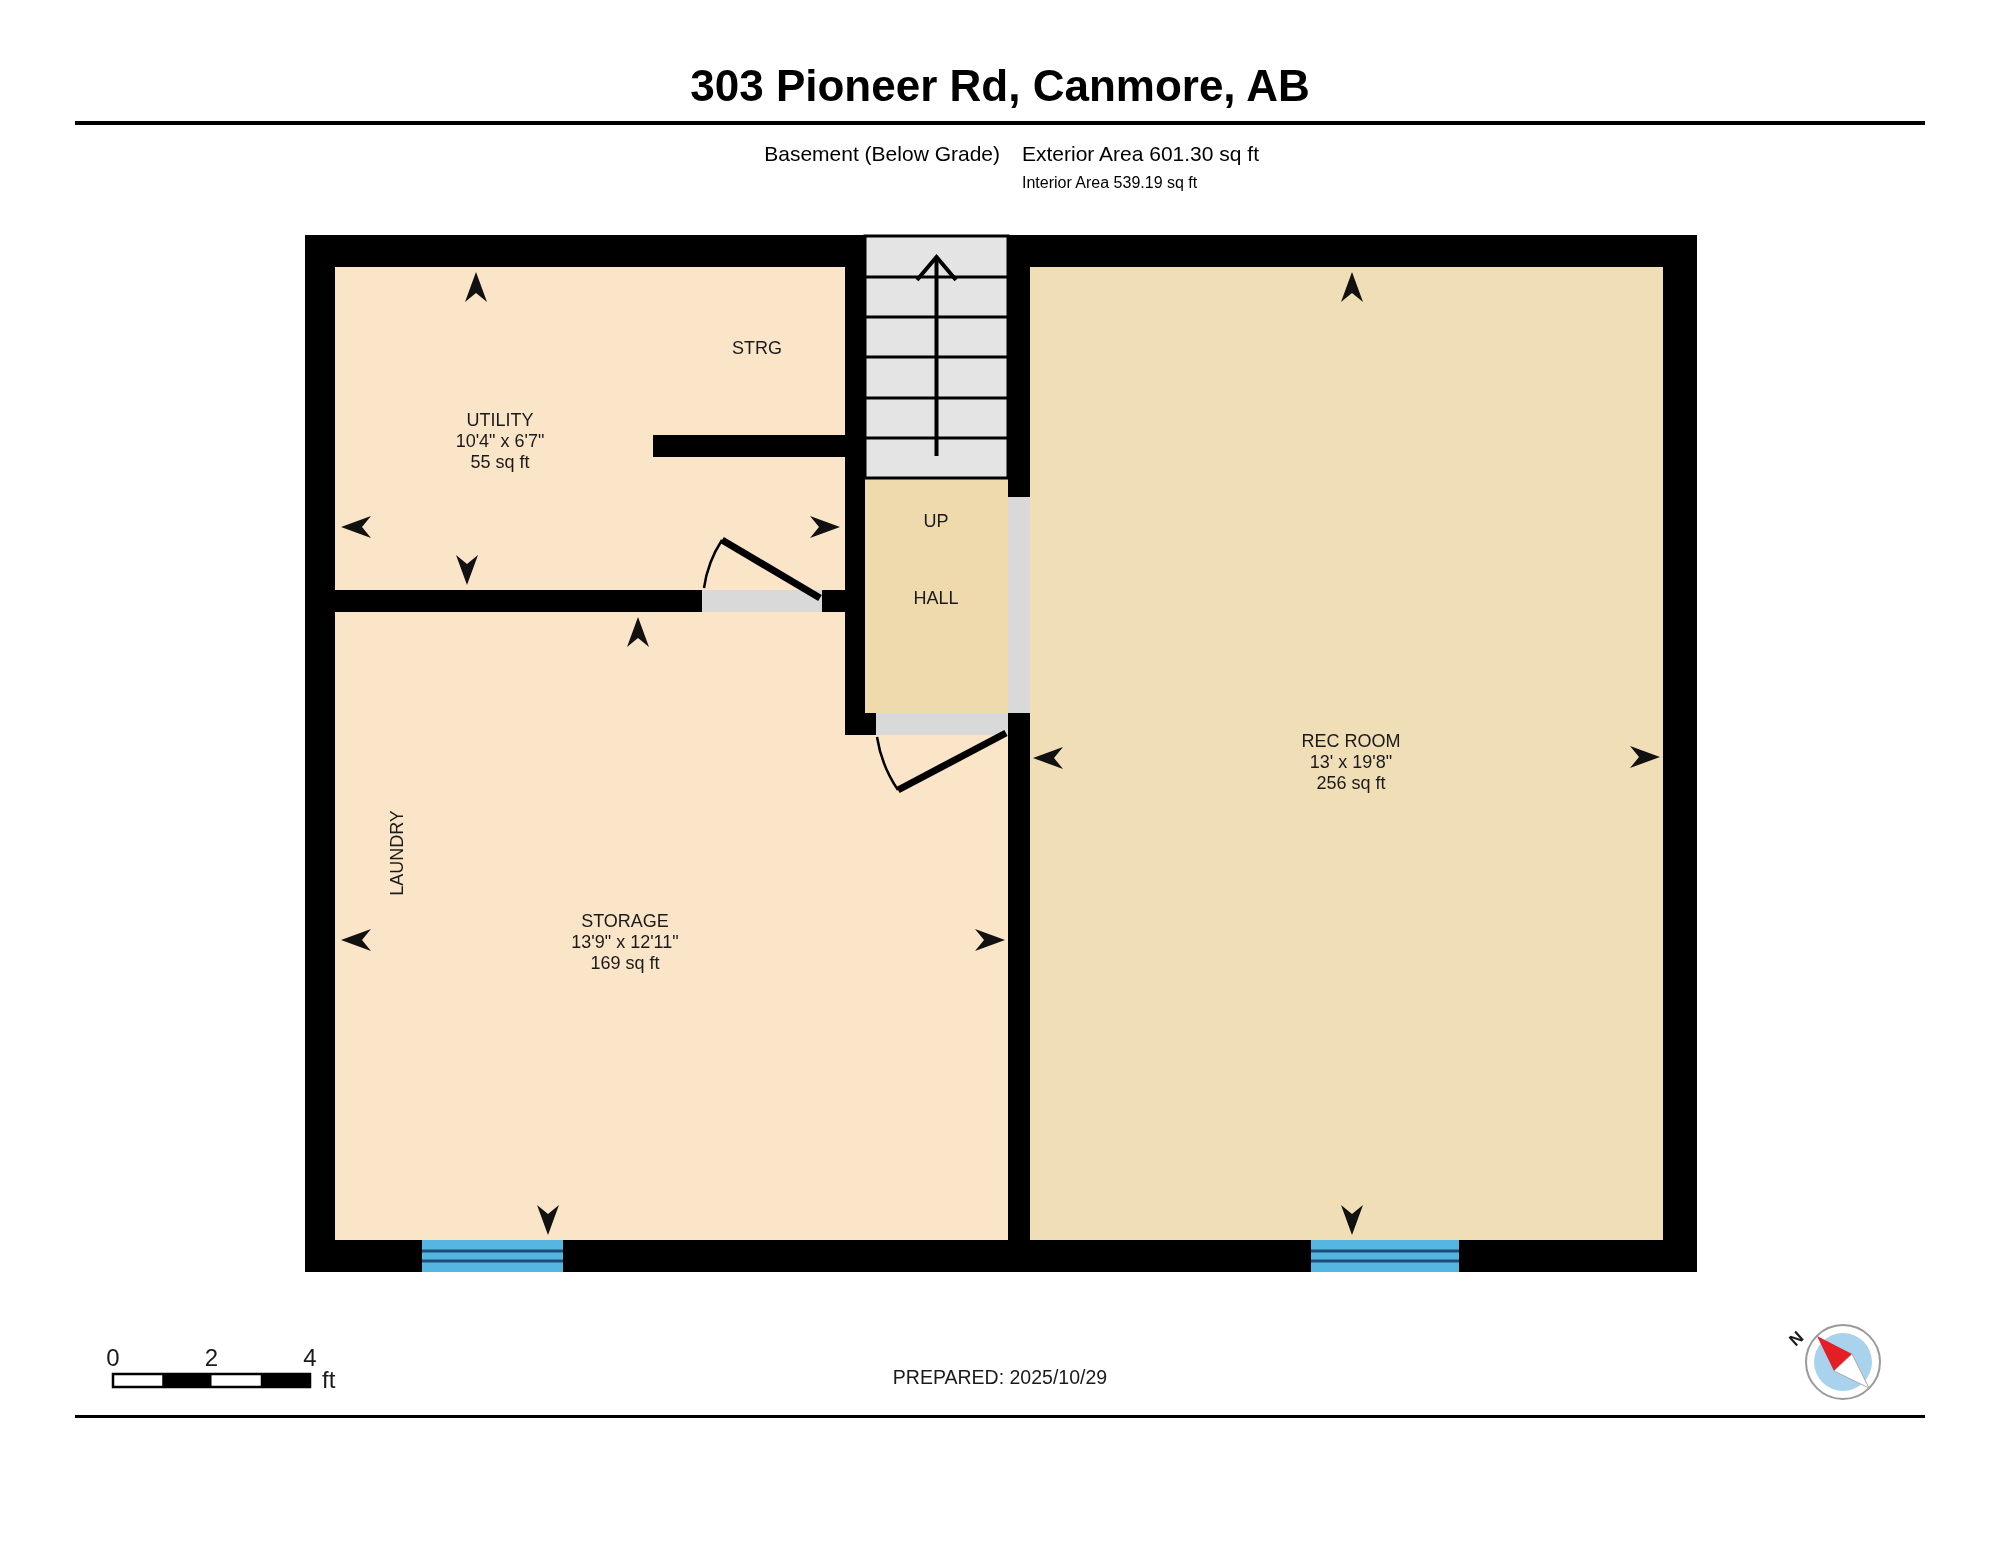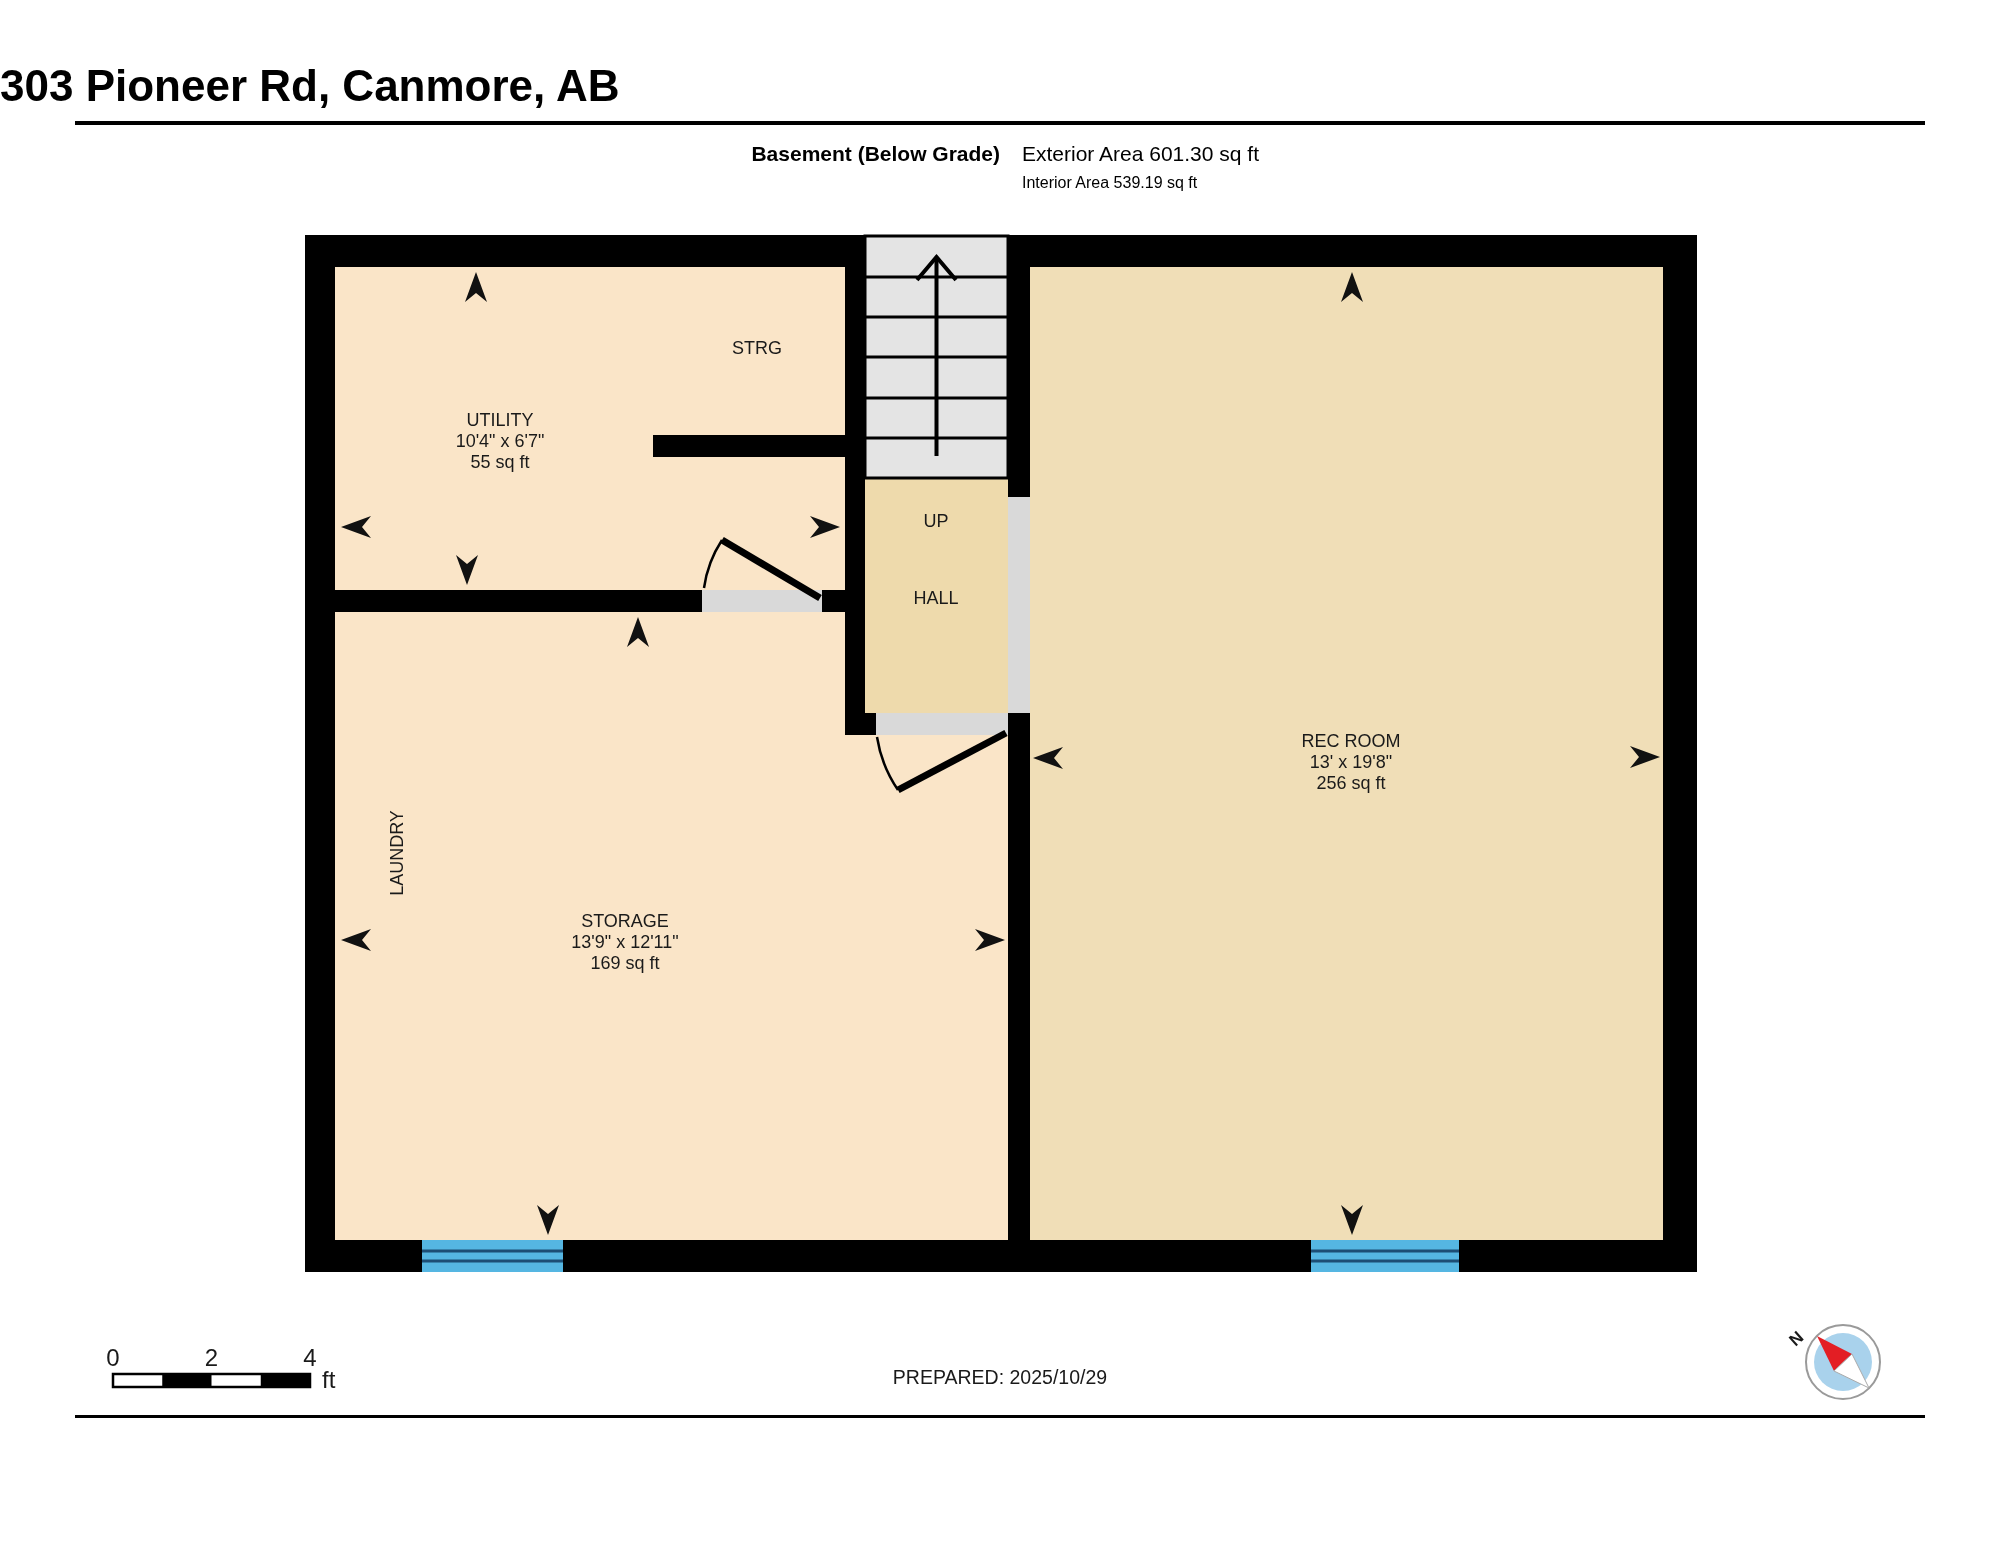--- a/index.html
+++ b/index.html
@@ -6,26 +6,26 @@
   .page{
     position:relative;
     width:2000px;height:1545px;
     background:#ffffff;
     font-family:"Liberation Sans", sans-serif;
     color:#000;
     overflow:hidden;
   }
   .title{
     position:absolute;top:64px;left:0;width:100%;
-    text-align:left;font-size:44px;font-weight:bold;line-height:1;
+    text-align:center;font-size:44px;font-weight:bold;line-height:1;
   }
   .rule-top{position:absolute;top:121px;left:75px;right:75px;height:4px;background:#000;}
   .floor-label{
     position:absolute;top:141px;left:515px;width:485px;
-    text-align:right;font-size:21px;font-weight:bold;line-height:1.2;
+    text-align:right;font-size:21px;font-weight:normal;line-height:1.2;
   }
   .area-line-1{position:absolute;top:141px;left:1022px;font-size:21px;line-height:1.2;}
   .area-line-2{position:absolute;top:173px;left:1022px;font-size:16px;line-height:1.2;}
   .plan-svg{position:absolute;top:0;left:0;}
   .rule-footer{position:absolute;top:1415px;left:75px;right:75px;height:3px;background:#000;}
   .disclaimer{position:absolute;top:1430px;left:75px;right:75px;font-size:16.5px;line-height:1.25;}
   svg text{fill:#1a1a1a;}
 </style>
 </head>
 <body>

